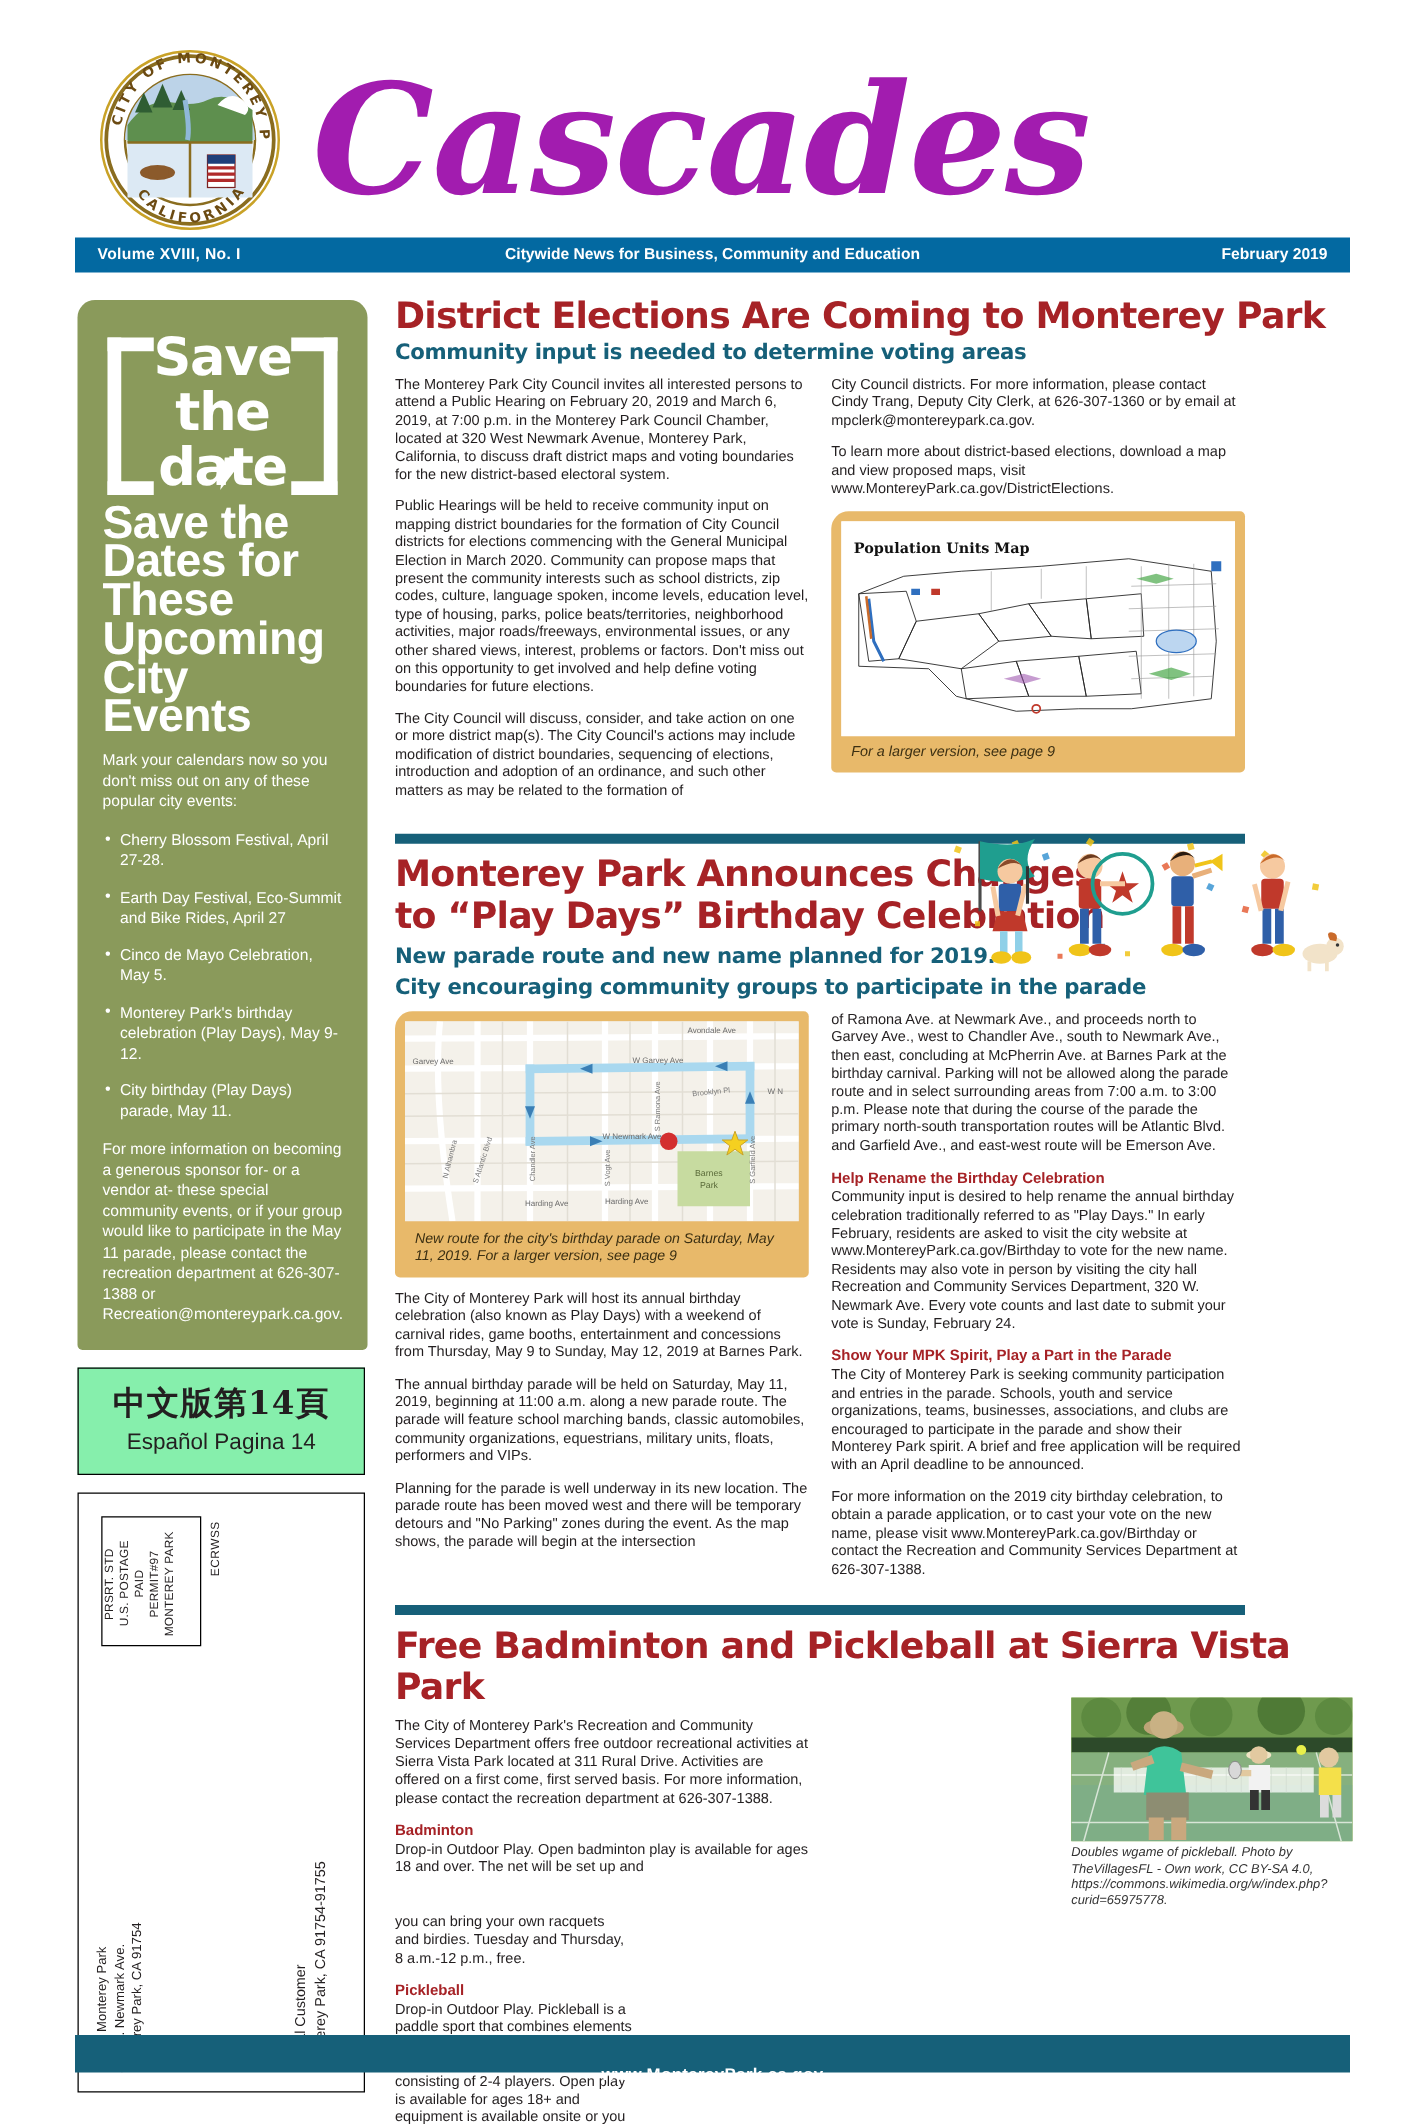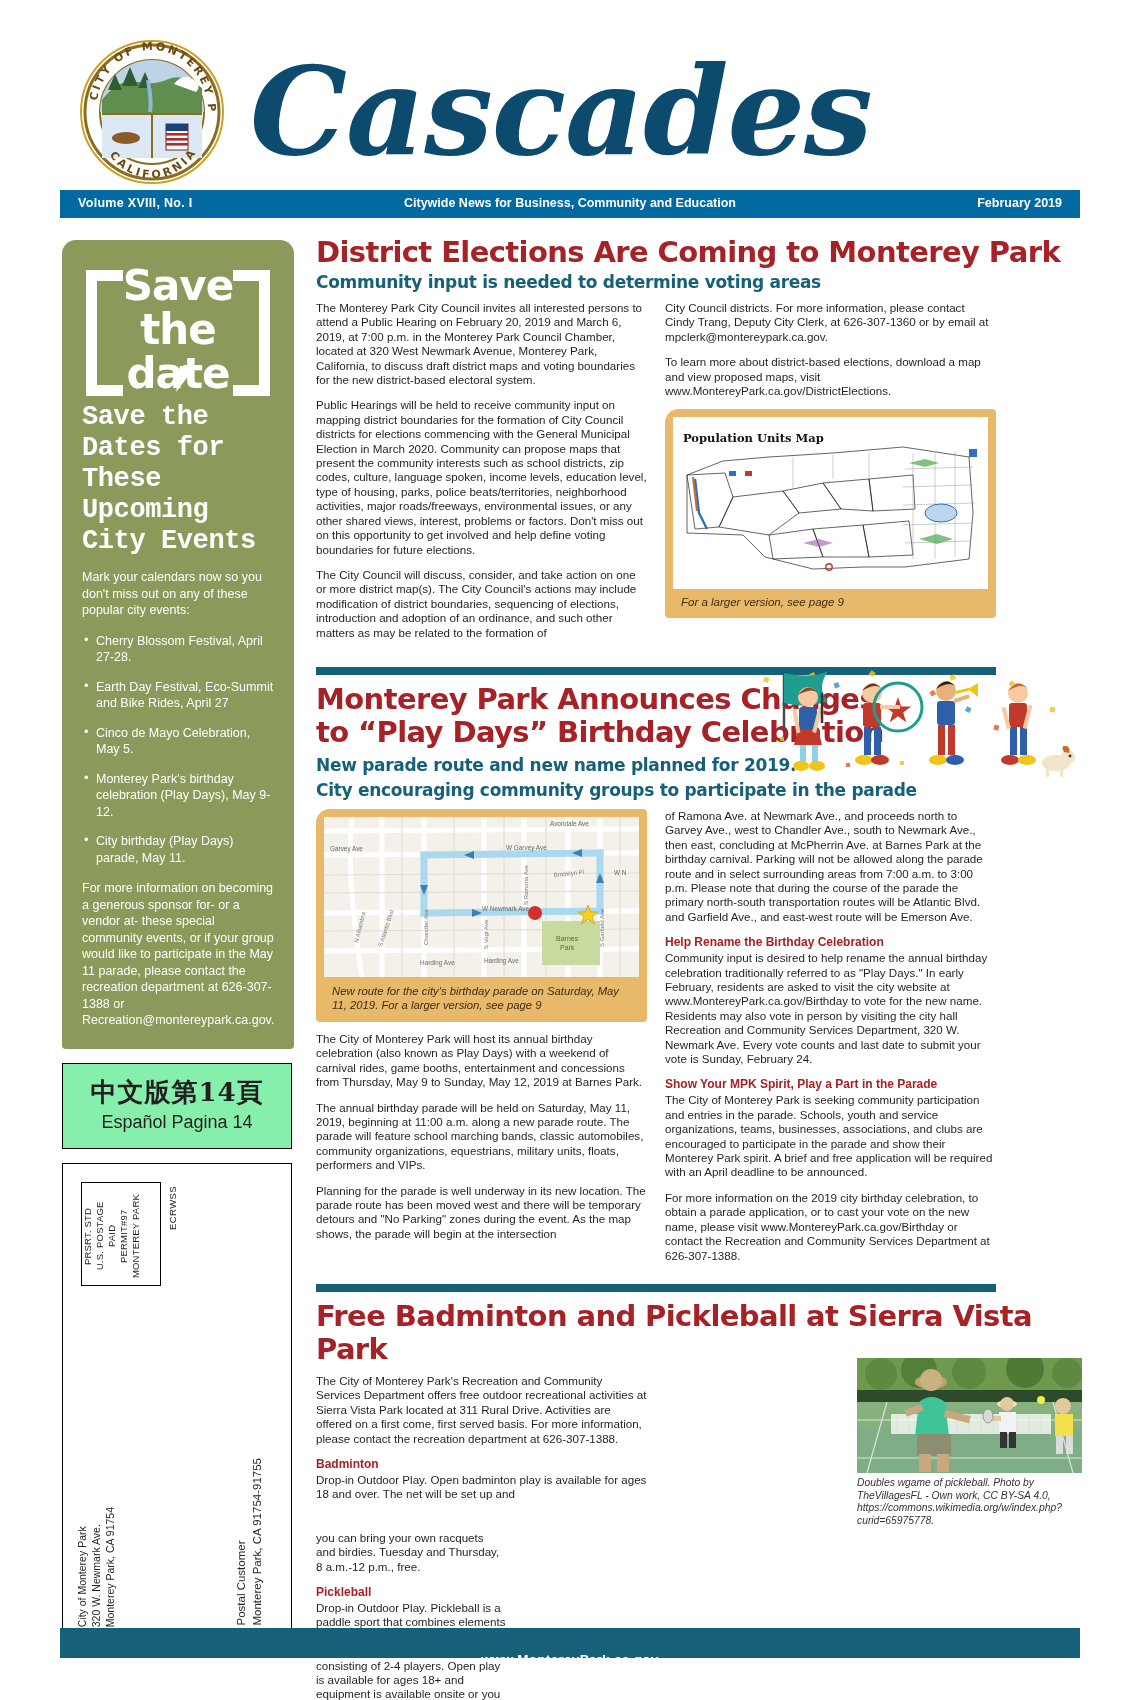--- a/index.html
+++ b/index.html
@@ -15,21 +15,21 @@
 
   
   .masthead{position:absolute;left:60px;top:28px;width:1020px;height:160px;}
   .seal{position:absolute;left:18px;top:10px;width:148px;height:148px;}
   .seal svg{display:block;}
   .nameplate{position:absolute;left:190px;top:8px;width:830px;height:152px;}
   .nameplate-text{
     font-family:"DejaVu Serif", serif;
     font-style:italic;font-weight:700;
     font-size:122px;line-height:150px;
-    color:#0c4a6e;
+    color:#a21caf;
     letter-spacing:-1px;
     text-align:left;
   }
   .bar{
     position:absolute;left:60px;top:190px;width:1020px;height:28px;
     background:#0369a1;color:#ffffff;
   }
   .bar .vol{position:absolute;left:18px;top:6px;font-size:12.5px;font-weight:700;letter-spacing:.3px;}
   .bar .tag{position:absolute;left:0;right:0;top:6px;text-align:center;font-size:12.5px;font-weight:700;}
   .bar .date{position:absolute;right:18px;top:6px;font-size:12.5px;font-weight:700;}
@@ -54,22 +54,22 @@
     font-family:"DejaVu Sans", sans-serif;
     font-weight:700;font-size:42px;line-height:44px;
     letter-spacing:-1px;
   }
   .save-badge .tail{
     position:absolute;left:96px;top:104px;width:0;height:0;
     border-left:16px solid #fff;border-bottom:26px solid transparent;
     transform:skewX(-8deg);
   }
   .sb-head{
-    font-family:Liberation Mono, monospace;
-    font-weight:700;font-size:27px;line-height:31px;
+    font-family:Liberation Sans, sans-serif;
+    font-weight:700;font-size:37px;line-height:31px;
     letter-spacing:-.4px;margin:4px 0 12px 0;
   }
   .sb-intro{font-size:12.5px;line-height:16.5px;margin:0 0 14px 0;}
   .sb-list{list-style:none;margin:0 0 14px 0;padding:0;}
   .sb-list li{
     font-size:12.5px;line-height:16.5px;margin:0 0 13px 0;
     padding-left:14px;position:relative;
   }
   .sb-list li:before{content:"\2022";position:absolute;left:2px;top:-1px;font-size:13px;}
   .sb-foot{font-size:12.5px;line-height:16.5px;margin:0;}

